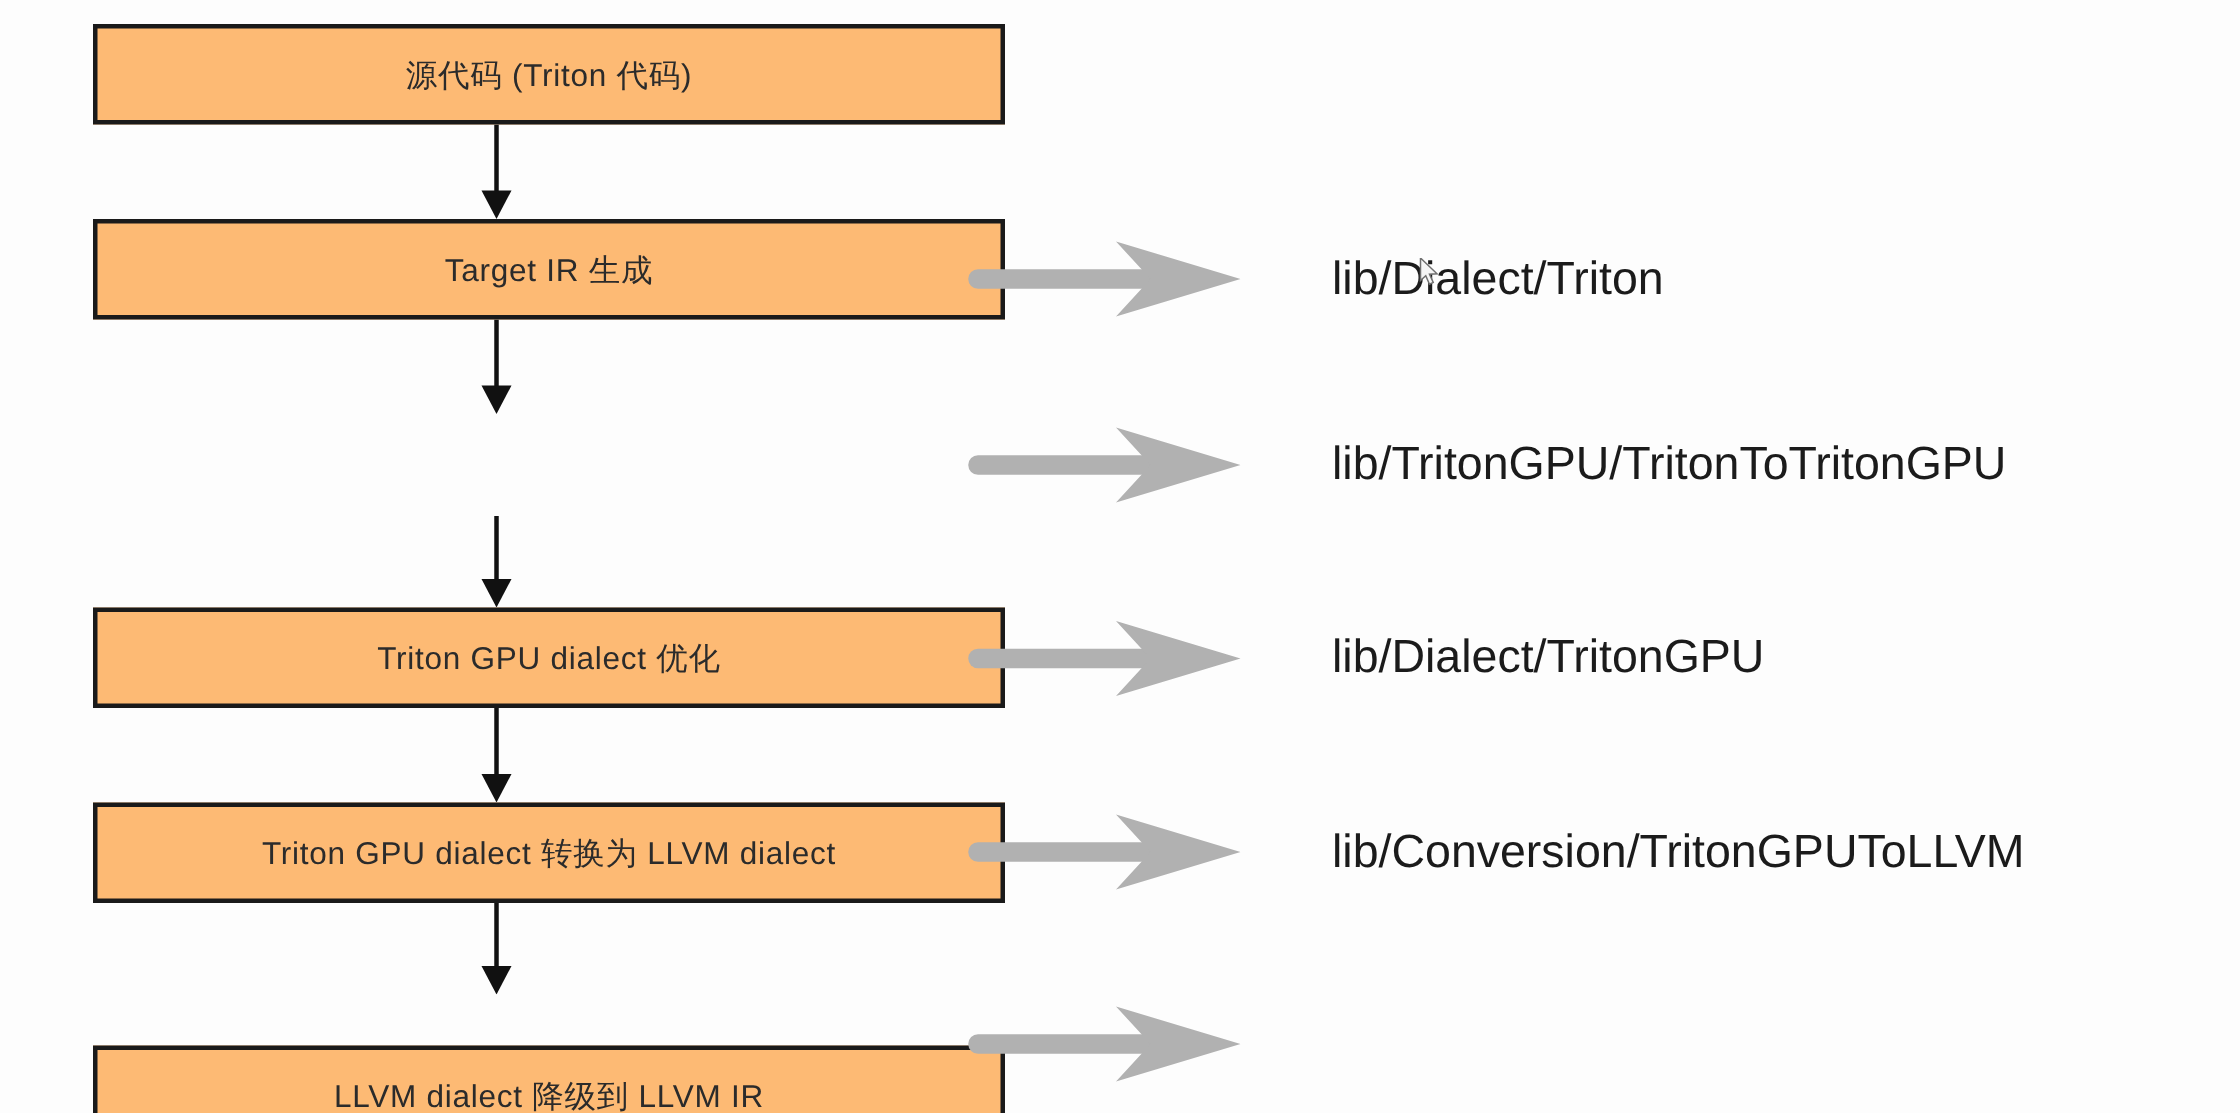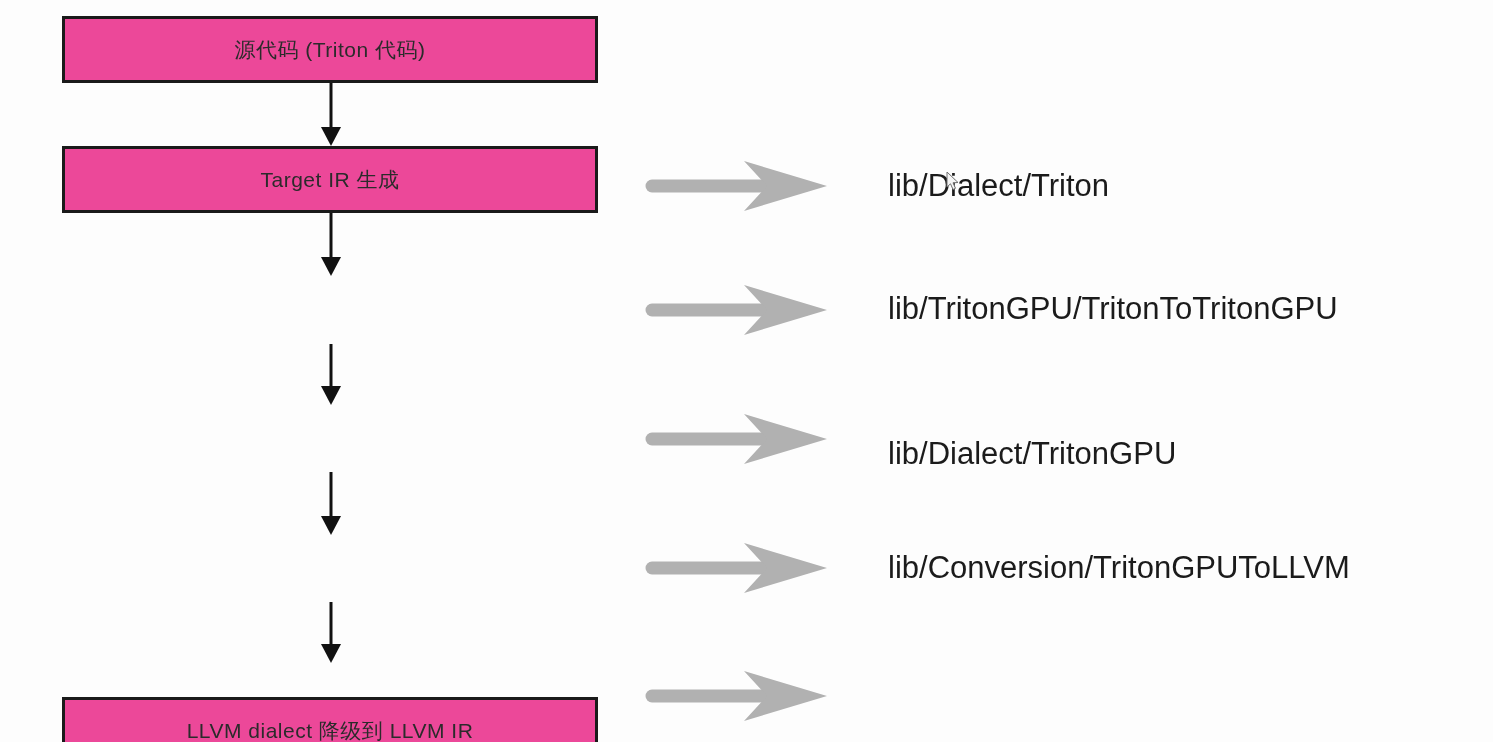--- a/index.html
+++ b/index.html
@@ -11,24 +11,24 @@
   .canvas {
     position: relative;
     width: 1493px;
     height: 742px;
     background: #fdfdfd;
     overflow: hidden;
   }
   .fbox {
     position: absolute;
     left: 62px;
-    width: 536px;
+    width: 608px;
     height: 67px;
     border: 3px solid #1a1a1a;
-    background: #ec4899;
+    background: #fdba74;
     box-sizing: border-box;
     display: flex;
     align-items: center;
     justify-content: center;
   }
   .fbox span {
     font-size: 21px;
     color: #2b2b2b;
     letter-spacing: 0.5px;
     white-space: nowrap;
@@ -94,30 +94,36 @@
   <svg class="garrow" style="top:282px" viewBox="0 0 185 56">
     <line x1="8" y1="28" x2="118" y2="28" stroke="#b1b1b1" stroke-width="13" stroke-linecap="round"></line>
     <polygon points="100,3 183,28 100,53 123,28" fill="#b1b1b1"></polygon>
   </svg>
   <div class="pathlabel" style="top:285px">lib/TritonGPU/TritonToTritonGPU</div>
   <svg class="vconn" style="top:344px;height:61px" viewBox="0 0 26 61">
     <line x1="13" y1="0" x2="13" y2="44" stroke="#111111" stroke-width="3"></line>
     <polygon points="3,42 23,42 13,61" fill="#111111"></polygon>
   </svg>
 
+  <div class="fbox" style="top:405px">
+    <span>Triton GPU dialect 优化</span>
+  </div>
   <svg class="garrow" style="top:411px" viewBox="0 0 185 56">
     <line x1="8" y1="28" x2="118" y2="28" stroke="#b1b1b1" stroke-width="13" stroke-linecap="round"></line>
     <polygon points="100,3 183,28 100,53 123,28" fill="#b1b1b1"></polygon>
   </svg>
-  <div class="pathlabel" style="top:430px">lib/Dialect/TritonGPU</div>
+  <div class="pathlabel" style="top:414px">lib/Dialect/TritonGPU</div>
   <svg class="vconn" style="top:472px" viewBox="0 0 26 63">
     <line x1="13" y1="0" x2="13" y2="46" stroke="#111111" stroke-width="3"></line>
     <polygon points="3,44 23,44 13,63" fill="#111111"></polygon>
   </svg>
 
+  <div class="fbox" style="top:535px">
+    <span>Triton GPU dialect 转换为 LLVM dialect</span>
+  </div>
   <svg class="garrow" style="top:540px" viewBox="0 0 185 56">
     <line x1="8" y1="28" x2="118" y2="28" stroke="#b1b1b1" stroke-width="13" stroke-linecap="round"></line>
     <polygon points="100,3 183,28 100,53 123,28" fill="#b1b1b1"></polygon>
   </svg>
   <div class="pathlabel" style="top:544px">lib/Conversion/TritonGPUToLLVM</div>
   <svg class="vconn" style="top:602px;height:61px" viewBox="0 0 26 61">
     <line x1="13" y1="0" x2="13" y2="44" stroke="#111111" stroke-width="3"></line>
     <polygon points="3,42 23,42 13,61" fill="#111111"></polygon>
   </svg>
 

